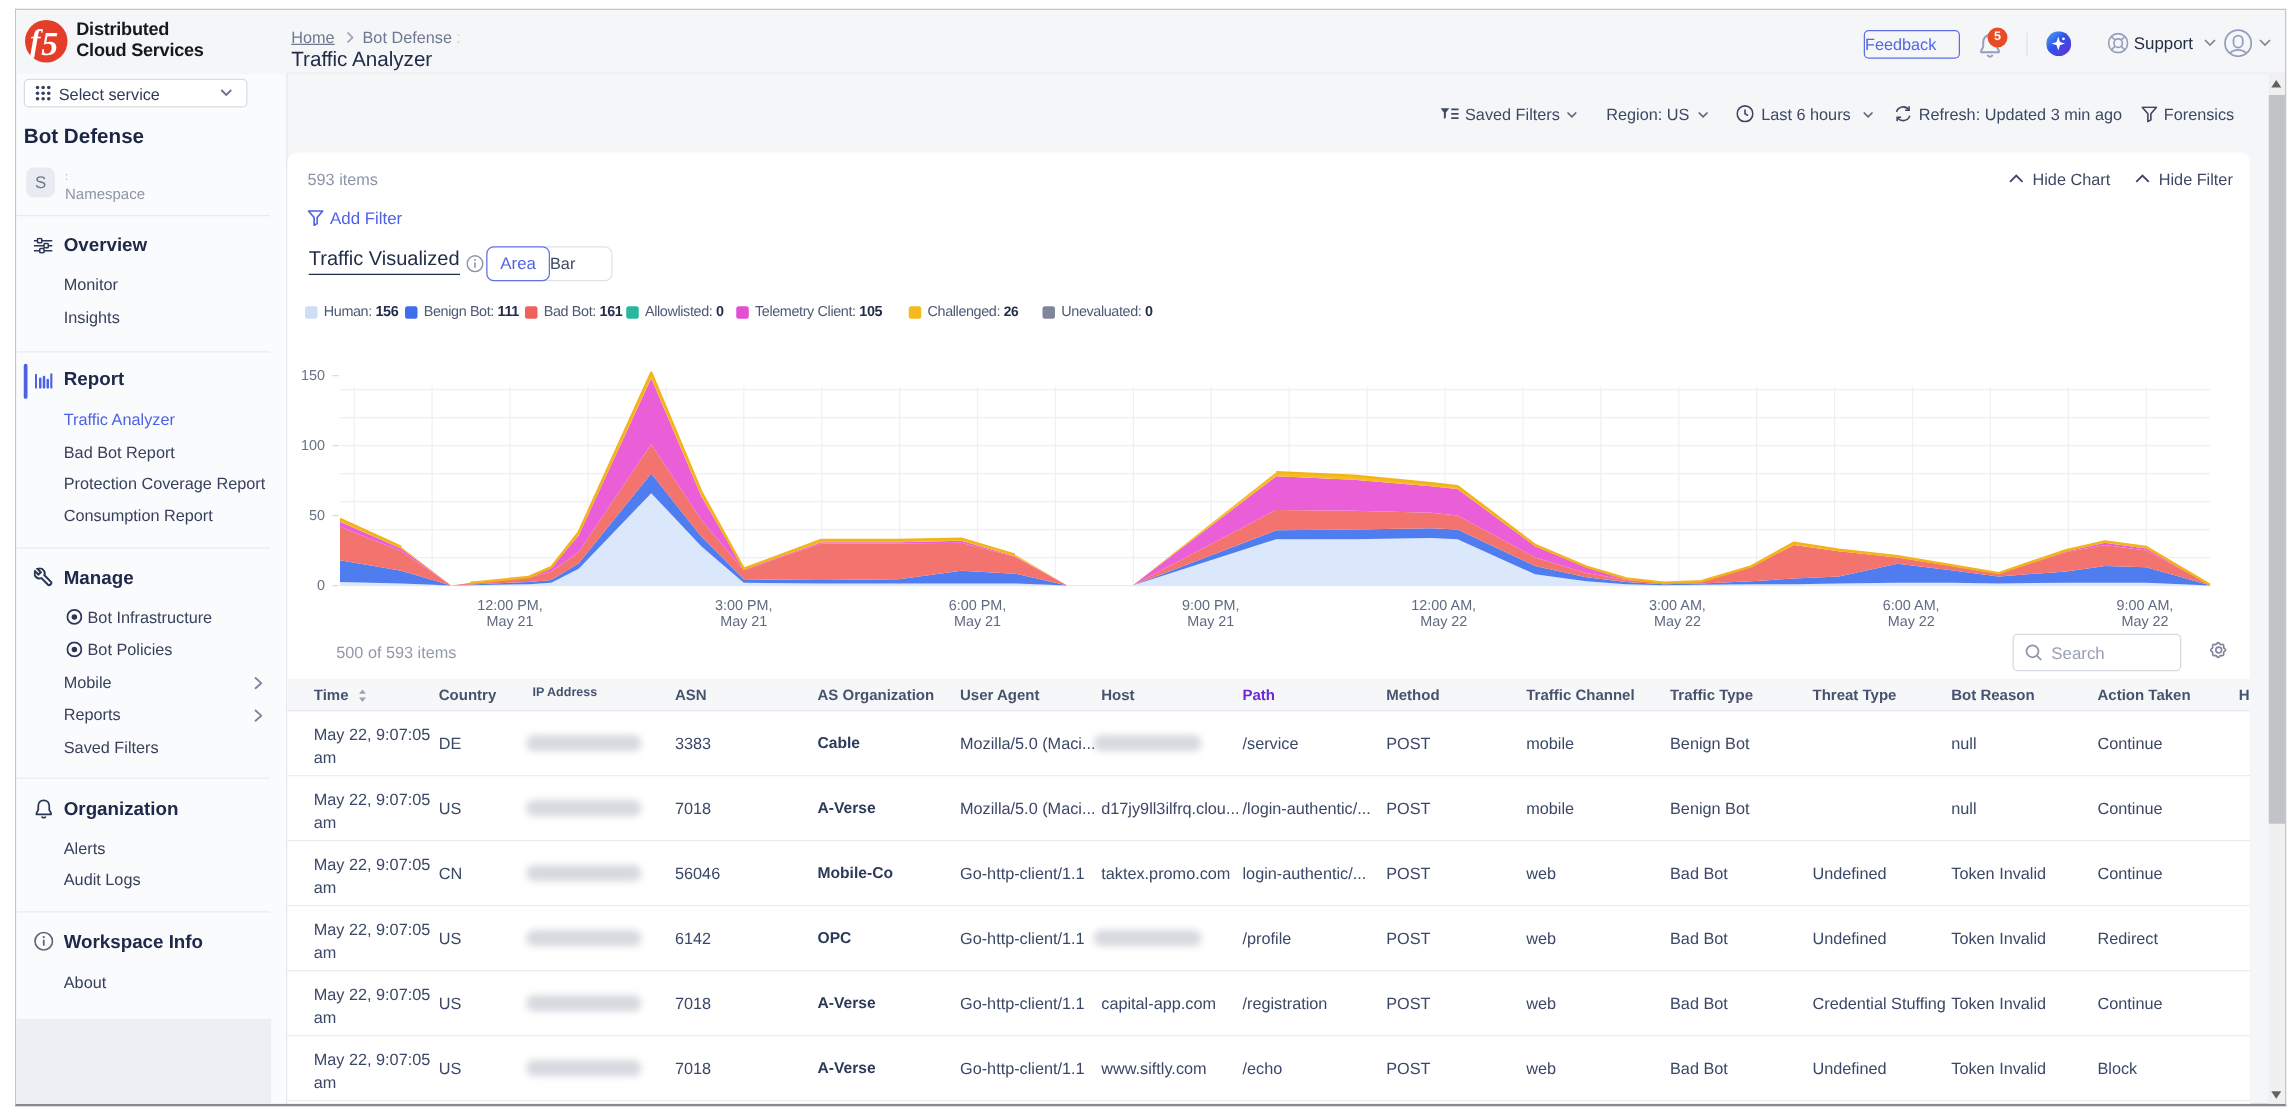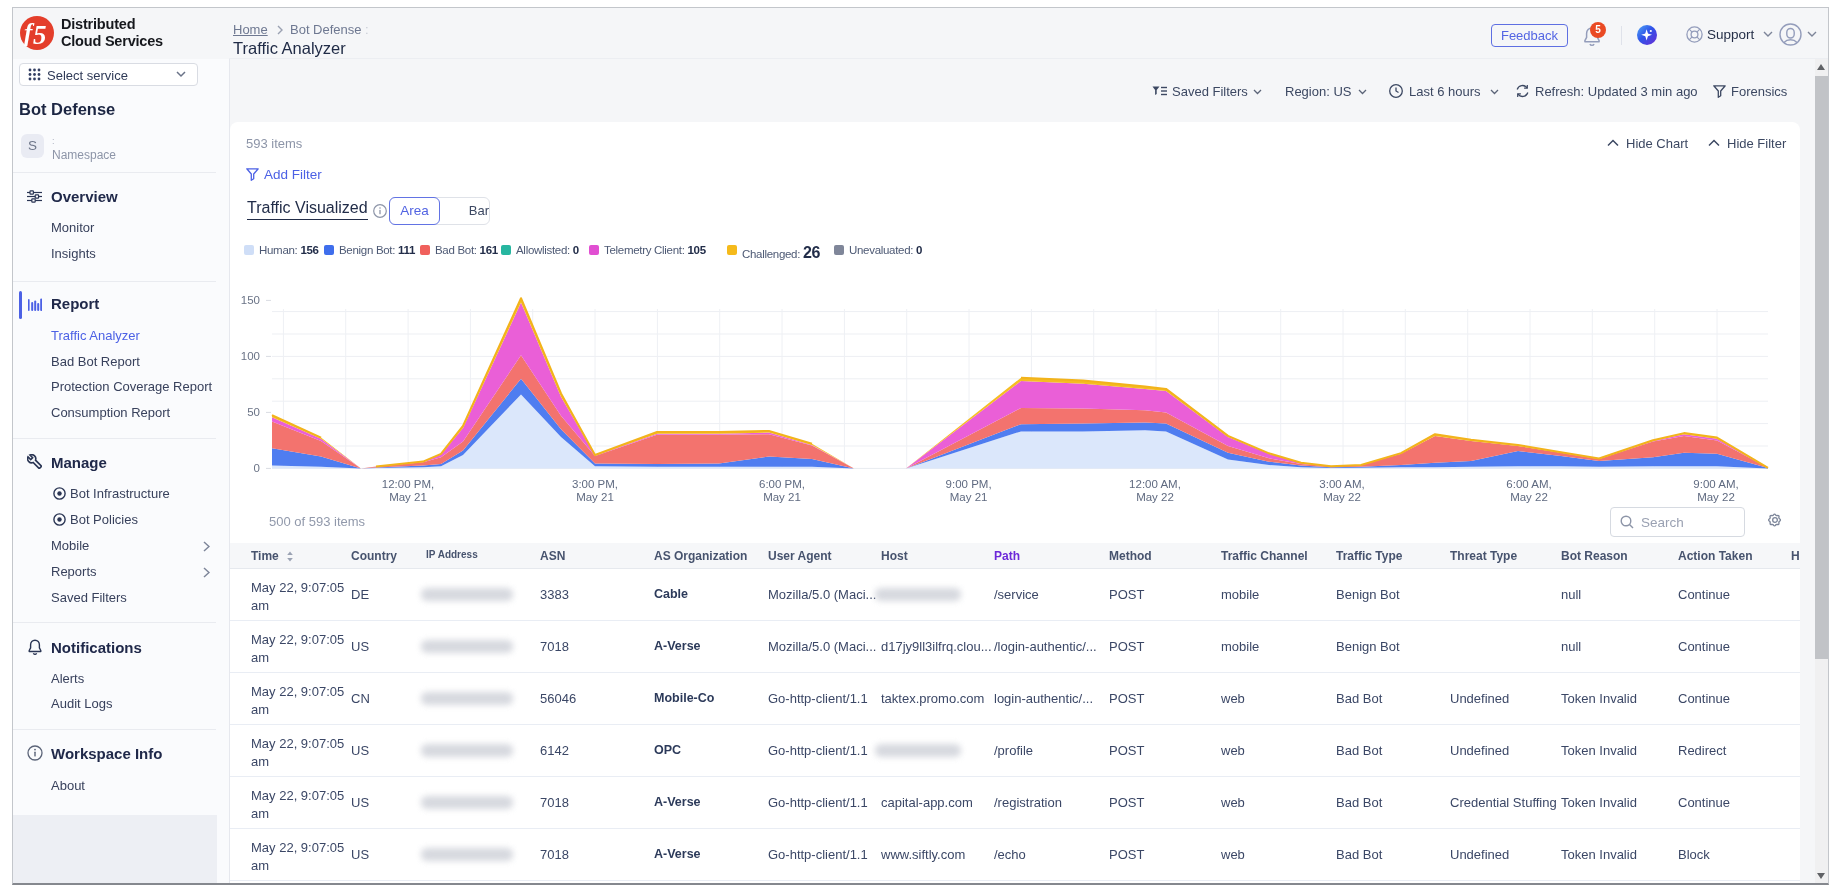--- a/index.html
+++ b/index.html
@@ -114,21 +114,21 @@
 <svg class="abs" style="left:190px;top:559px" width="7" height="11" viewBox="0 0 7 11">
         <path d="M1 1l5 4.5L1 10" fill="none" stroke="#7d8599" stroke-width="1.5"></path>
       </svg>
 <div class="abs nav-item" style="left:38px;top:581.5px">Saved Filters</div>
 <div class="abs" style="left:0px;top:613.5px;width:203px;border-top:1px solid #e9ebf0"></div>
 
 <svg class="abs" style="left:15px;top:631px" width="14" height="16" viewBox="0 0 14 16">
         <path d="M7 1.2c-2.6 0-4.4 2-4.4 4.5v3.2L1.2 11.5v1h11.6v-1l-1.4-2.6V5.7c0-2.5-1.8-4.5-4.4-4.5z" fill="none" stroke="#2a3554" stroke-width="1.4" stroke-linejoin="round"></path>
         <path d="M5.4 14.2a1.7 1.7 0 003.2 0" fill="none" stroke="#2a3554" stroke-width="1.4"></path>
       </svg>
-<div class="abs nav-sec" style="left:38px;top:631px">Notifications</div>
+<div class="abs nav-sec" style="left:38px;top:631px">Organization</div>
 <div class="abs nav-item" style="left:38px;top:663px">Alerts</div>
 <div class="abs nav-item" style="left:38px;top:688px">Audit Logs</div>
 <div class="abs" style="left:0px;top:721px;width:203px;border-top:1px solid #e9ebf0"></div>
 
 <svg class="abs" style="left:14px;top:737px" width="16" height="16" viewBox="0 0 16 16">
         <circle cx="8" cy="8" r="7" fill="none" stroke="#5b6478" stroke-width="1.3"></circle>
         <circle cx="8" cy="4.6" r="0.9" fill="#5b6478"></circle>
         <rect x="7.3" y="6.6" width="1.4" height="5" rx="0.7" fill="#5b6478"></rect>
       </svg>
 <div class="abs nav-sec" style="left:38px;top:737px">Workspace Info</div>
@@ -139,21 +139,21 @@
 
 <div id="topbar"></div>
 <div class="abs" style="left:220px;top:14px;font-size:13px;color:#6e7891"><span style="text-decoration:underline">Home</span></div>
 <svg class="abs" style="left:264px;top:17px" width="6" height="10" viewBox="0 0 6 10">
       <path d="M1 1l4 4-4 4" fill="none" stroke="#9aa1b2" stroke-width="1.4"></path>
     </svg>
 <div class="abs" style="left:277px;top:14px;font-size:13px;color:#6e7891">Bot Defense</div>
 <div class="abs" style="left:352px;top:14px;font-size:13px;color:#c9cdd7">:</div>
 <div class="abs" style="left:220px;top:31px;font-size:16.5px;color:#212c47">Traffic Analyzer</div>
 
-<div class="abs" style="left:1478px;top:16px;width:77px;height:23px;border:1px solid #5e6fe2;border-radius:4px;background:#f5f6f8;text-align:center;line-height:22px;font-size:13px;color:#5365e3">Feedback</div>
+<div class="abs" style="left:1478px;top:16px;width:77px;height:23px;border:1px solid #5e6fe2;border-radius:4px;background:#f5f6f8;text-align:left;line-height:22px;font-size:13px;color:#5365e3">Feedback</div>
 <svg class="abs" style="left:1568px;top:17px" width="22" height="22" viewBox="0 0 22 22">
       <path d="M11 3c-3.2 0-5.4 2.4-5.4 5.5v3.9L3.9 15.6v1.2h14.2v-1.2l-1.7-3.2V8.5C16.4 5.4 14.2 3 11 3z" fill="none" stroke="#949dbb" stroke-width="1.5" stroke-linejoin="round"></path>
       <path d="M9 18.9a2.1 2.1 0 004 0" fill="none" stroke="#949dbb" stroke-width="1.5"></path>
     </svg>
 <div class="abs" style="left:1577px;top:14px;width:16px;height:16px;border-radius:50%;background:#ea4a24;color:#fff;font-size:10px;font-weight:700;text-align:center;line-height:16px">5</div>
 <div class="abs" style="left:1608px;top:18px;width:1px;height:19px;background:#dfe2ea"></div>
 <svg class="abs" style="left:1624px;top:17px" width="20" height="20" viewBox="0 0 20 20">
 <defs>
         <linearGradient id="gx" x1="0" y1="0" x2="1" y2="1">
           <stop offset="0" stop-color="#52aaf6"></stop>
@@ -240,34 +240,34 @@
       </svg>
 <div class="abs" style="left:34px;top:45px;font-size:13.5px;color:#4c61e5">Add Filter</div>
 <div class="abs" style="left:17px;top:77px;font-size:16px;color:#222d49;border-bottom:1px solid #222d49;padding-bottom:2px">Traffic Visualized</div>
 <svg class="abs" style="left:143px;top:82px" width="14" height="14" viewBox="0 0 14 14">
         <circle cx="7" cy="7" r="6.3" fill="none" stroke="#8d95a8" stroke-width="1.2"></circle>
         <circle cx="7" cy="4" r="0.8" fill="#8d95a8"></circle>
         <rect x="6.35" y="5.8" width="1.3" height="4.5" rx="0.6" fill="#8d95a8"></rect>
       </svg>
 <div class="abs" style="left:159px;top:75px;width:101px;height:28px;background:#fff;border:1px solid #dfe2e8;border-radius:6px"></div>
 <div class="abs" style="left:159px;top:75px;width:51px;height:28px;background:#fff;border:1px solid #6273e4;border-radius:6px;text-align:center;line-height:26px;font-size:13.5px;color:#5163e2">Area</div>
-<div class="abs" style="left:210px;top:76px;width:49px;height:26px;text-align:right;line-height:26px;font-size:13px;color:#3c4862">Bar</div>
+<div class="abs" style="left:210px;top:76px;width:49px;height:26px;text-align:left;line-height:26px;font-size:13px;color:#3c4862">Bar</div>
 
 <div class="abs" style="left:14px;top:123px;width:10px;height:10px;border-radius:2px;background:#cfdef7"></div>
 <div class="abs" style="left:29px;top:122px;font-size:11.5px;letter-spacing:-0.3px;color:#4d5974;white-space:nowrap">Human: <b style="color:#222d49;font-size:11.5px">156</b></div>
 <div class="abs" style="left:94px;top:123px;width:10px;height:10px;border-radius:2px;background:#3f6eec"></div>
 <div class="abs" style="left:109px;top:122px;font-size:11.5px;letter-spacing:-0.3px;color:#4d5974;white-space:nowrap">Benign Bot: <b style="color:#222d49;font-size:11.5px">111</b></div>
 <div class="abs" style="left:190px;top:123px;width:10px;height:10px;border-radius:2px;background:#f0605c"></div>
 <div class="abs" style="left:205px;top:122px;font-size:11.5px;letter-spacing:-0.3px;color:#4d5974;white-space:nowrap">Bad Bot: <b style="color:#222d49;font-size:11.5px">161</b></div>
 <div class="abs" style="left:271px;top:123px;width:10px;height:10px;border-radius:2px;background:#27b6a0"></div>
 <div class="abs" style="left:286px;top:122px;font-size:11.5px;letter-spacing:-0.3px;color:#4d5974;white-space:nowrap">Allowlisted: <b style="color:#222d49;font-size:11.5px">0</b></div>
 <div class="abs" style="left:359px;top:123px;width:10px;height:10px;border-radius:2px;background:#e14fd2"></div>
 <div class="abs" style="left:374px;top:122px;font-size:11.5px;letter-spacing:-0.3px;color:#4d5974;white-space:nowrap">Telemetry Client: <b style="color:#222d49;font-size:11.5px">105</b></div>
 <div class="abs" style="left:497px;top:123px;width:10px;height:10px;border-radius:2px;background:#f5ba1b"></div>
-<div class="abs" style="left:512px;top:122px;font-size:11.5px;letter-spacing:-0.3px;color:#4d5974;white-space:nowrap">Challenged: <b style="color:#222d49;font-size:16px">26</b></div>
+<div class="abs" style="left:512px;top:122px;font-size:11.5px;letter-spacing:-0.3px;color:#4d5974;white-space:nowrap">Challenged: <b style="color:#222d49;font-size:11px">26</b></div>
 <div class="abs" style="left:604px;top:123px;width:10px;height:10px;border-radius:2px;background:#7f8699"></div>
 <div class="abs" style="left:619px;top:122px;font-size:11.5px;letter-spacing:-0.3px;color:#4d5974;white-space:nowrap">Unevaluated: <b style="color:#222d49;font-size:11.5px">0</b></div>
 <svg class="abs" style="left:-1px;top:159px" width="1570" height="232" viewBox="0 0 1570 232" font-family="Liberation Sans,sans-serif">
 <line x1="43" y1="187.4" x2="1539" y2="187.4" stroke="#e8ebf0" stroke-width="1"></line>
 <line x1="43" y1="165.0" x2="1539" y2="165.0" stroke="#edeff3" stroke-width="1"></line>
 <line x1="43" y1="142.6" x2="1539" y2="142.6" stroke="#edeff3" stroke-width="1"></line>
 <line x1="43" y1="120.2" x2="1539" y2="120.2" stroke="#edeff3" stroke-width="1"></line>
 <line x1="43" y1="97.8" x2="1539" y2="97.8" stroke="#edeff3" stroke-width="1"></line>
 <line x1="43" y1="75.4" x2="1539" y2="75.4" stroke="#edeff3" stroke-width="1"></line>
 <line x1="43" y1="53.0" x2="1539" y2="53.0" stroke="#edeff3" stroke-width="1"></line>

